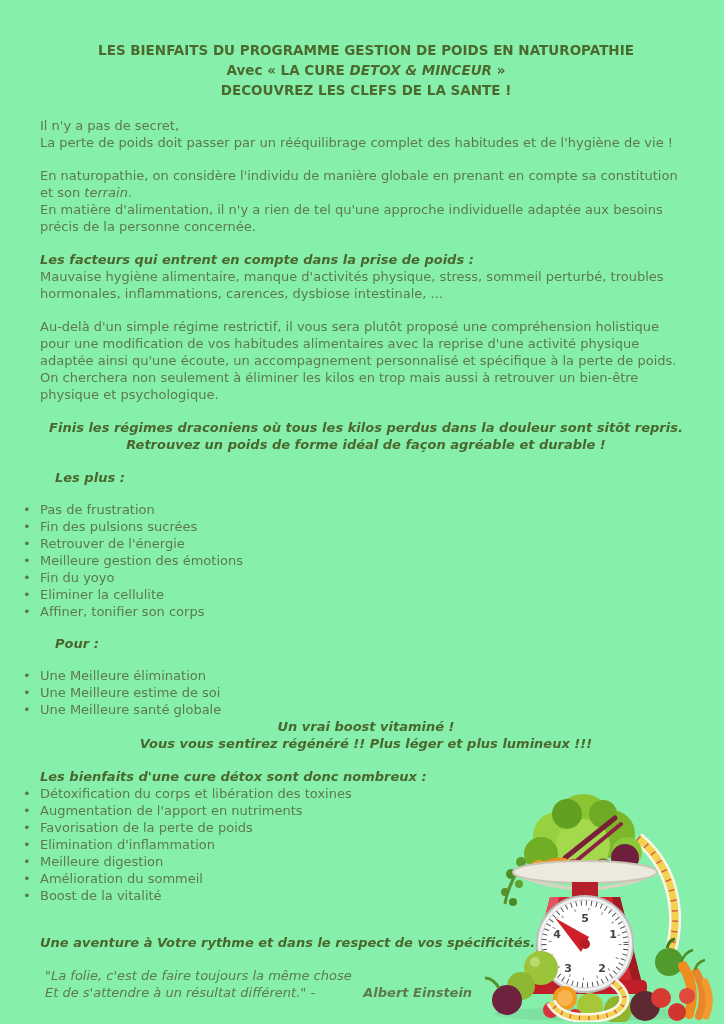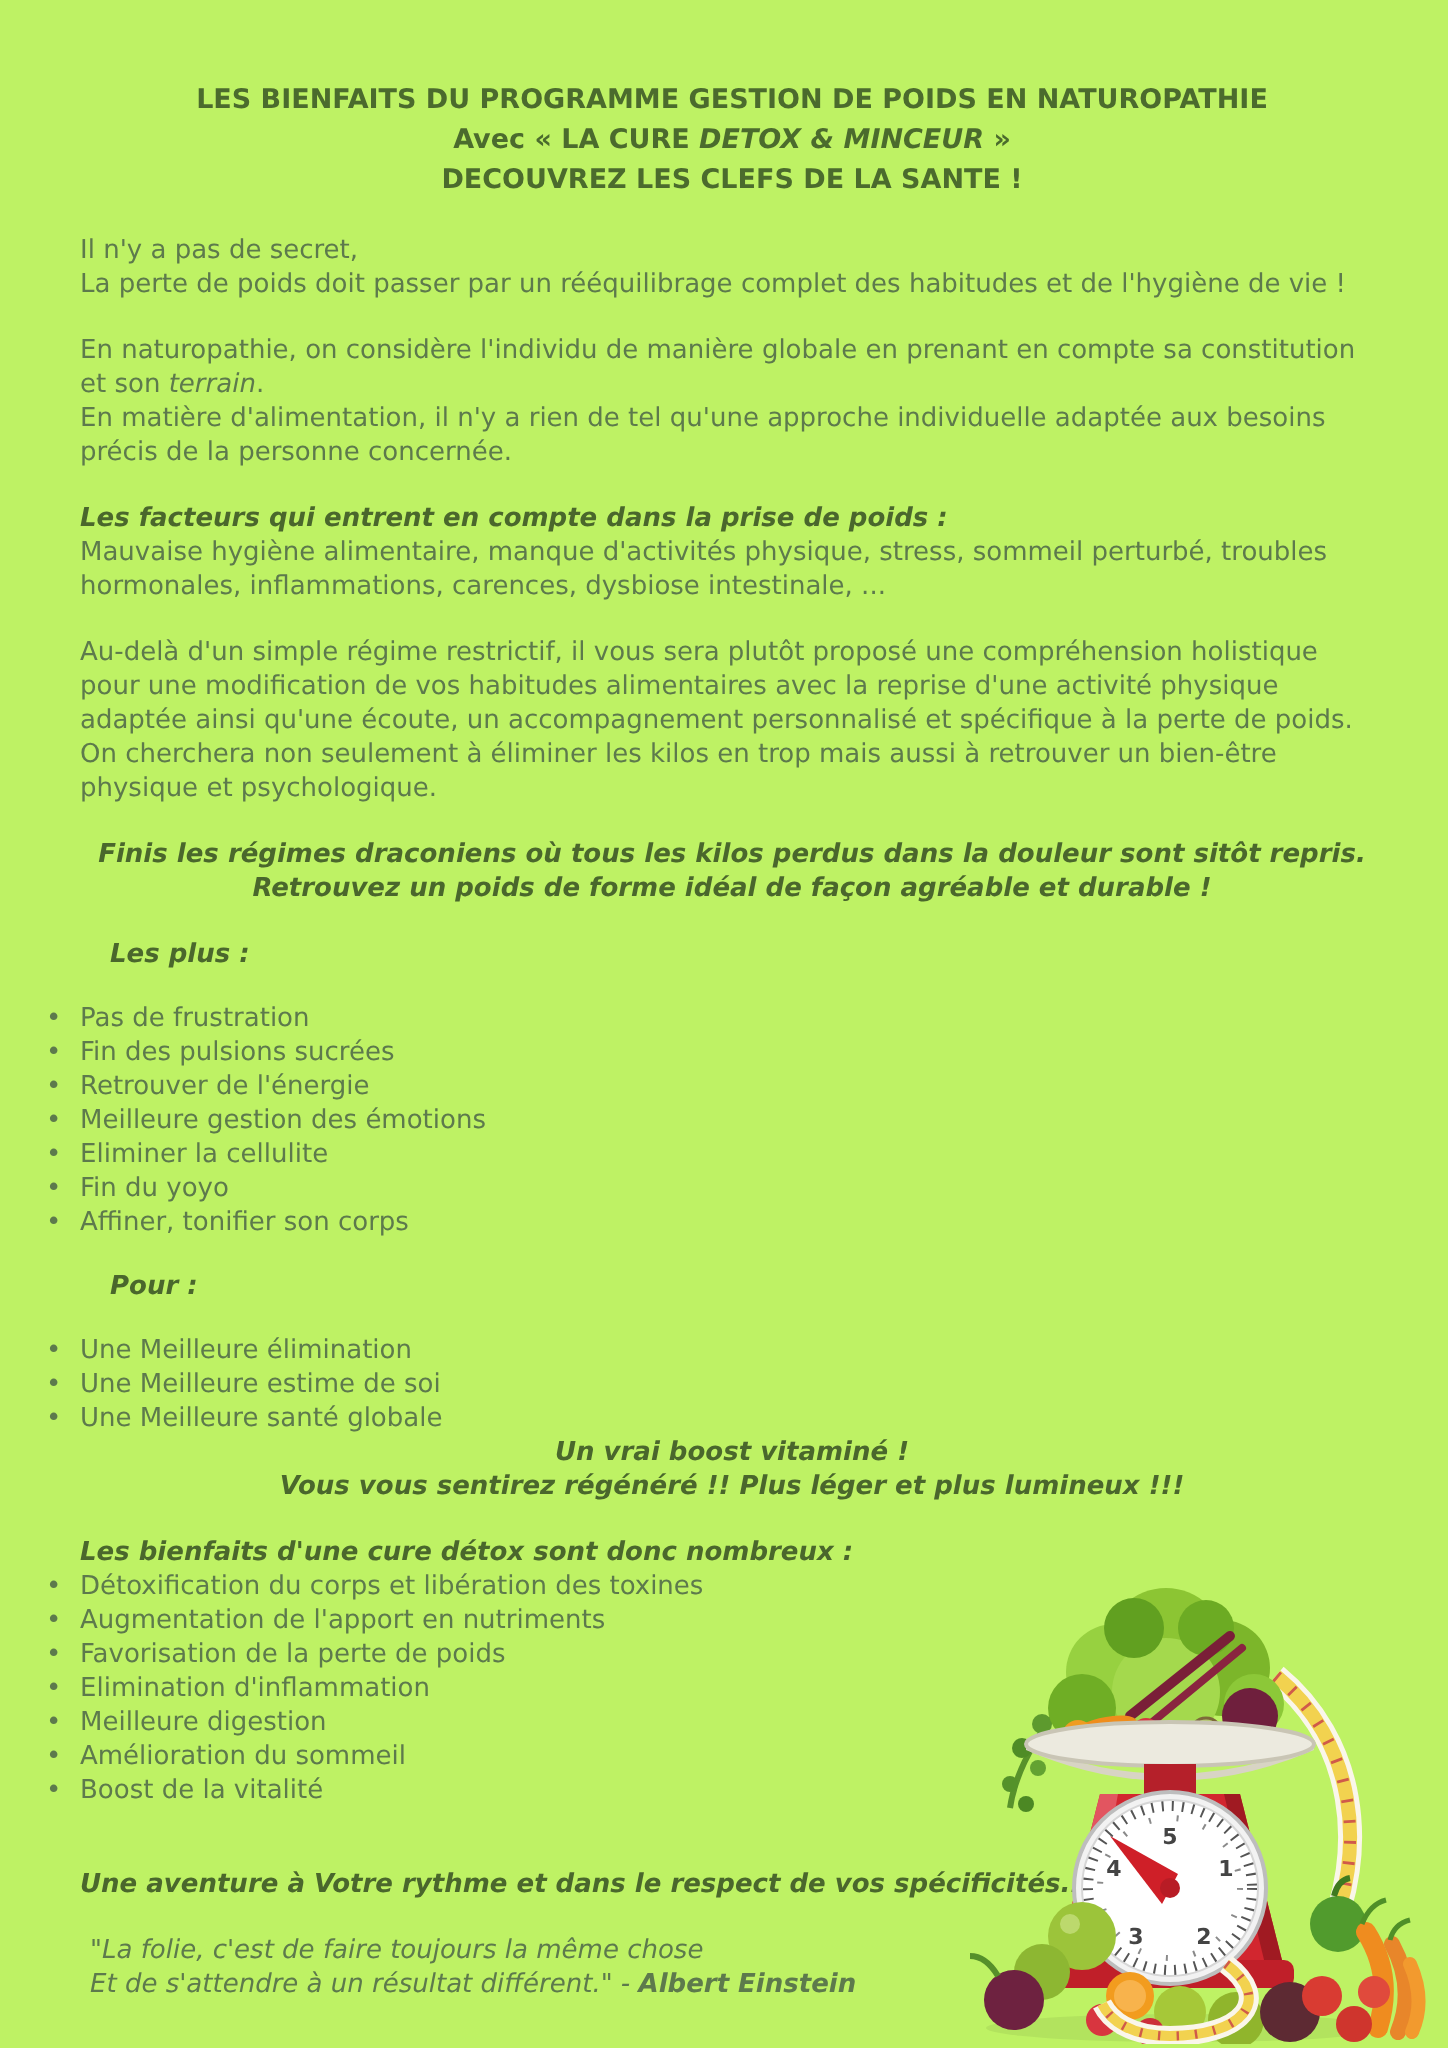--- a/index.html
+++ b/index.html
@@ -1,17 +1,17 @@
 <!DOCTYPE html>
 <html><head>
 <meta charset="utf-8">
 <style>
   html,body { margin:0; padding:0; background:#ffffff; }
   .page {
-    position:relative; width:724px; height:1024px; background:#bef264;
+    position:relative; width:724px; height:1024px; background:#86efac;
     font-family:"DejaVu Sans", sans-serif; overflow:hidden;
     color:#5d7a4c;
     text-decoration:underline;
   }
   .content {
     position:absolute; left:40px; top:40px; width:652px;
     font-size:13px; line-height:17px;
   }
   .title-block { text-align:center; color:#4b6b2d; font-weight:bold; font-size:13.5px; line-height:20px; margin-bottom:17px; }
   .title-block .it { font-style:italic; }
@@ -22,21 +22,21 @@
   .center-bi { text-align:center; font-weight:bold; font-style:italic; color:#4a672c; }
   .finis { margin-top:12px; margin-bottom:16px; }
   ul.blist { margin:0; padding:0; list-style:none; }
   ul.blist li { position:relative; margin:0; line-height:17px; }
   ul.blist li::before { content:"\2022"; position:absolute; left:-17px; top:0; color:#5d7a4c; font-size:13px; }
   .inline-head { margin:15px; }
   .boost-block { margin:0 0 16px 0; }
   .bienfaits-head { margin:0; }
   .aventure { margin-top:30px; margin-bottom:0; }
   .quote-block { margin-top:16px; font-style:italic; padding-left:5px; }
-  .quote-block b { font-weight:bold; }
+  .quote-block b { font-weight:bold;margin-left:44px; }
   .illustration {
     position:absolute; left:455px; top:772px; width:260px; height:250px;
   }
 </style>
 </head>
 <body>
 
 <div class="page">
   <div class="content">
 
@@ -70,22 +70,22 @@
       <span class="line">Finis les régimes draconiens où tous les kilos perdus dans la douleur sont sitôt repris.</span>
       <span class="line">Retrouvez un poids de forme idéal de façon agréable et durable !</span>
     </div>
 
     <div class="hbi inline-head">Les plus :</div>
     <ul class="blist">
       <li>Pas de frustration</li>
       <li>Fin des pulsions sucrées</li>
       <li>Retrouver de l'énergie</li>
       <li>Meilleure gestion des émotions</li>
+      <li>Fin du yoyo</li>
       <li>Eliminer la cellulite</li>
-      <li>Fin du yoyo</li>
       <li>Affiner, tonifier son corps</li>
     </ul>
 
     <div class="hbi inline-head">Pour :</div>
     <ul class="blist">
       <li>Une Meilleure élimination</li>
       <li>Une Meilleure estime de soi</li>
       <li>Une Meilleure santé globale</li>
     </ul>
 

